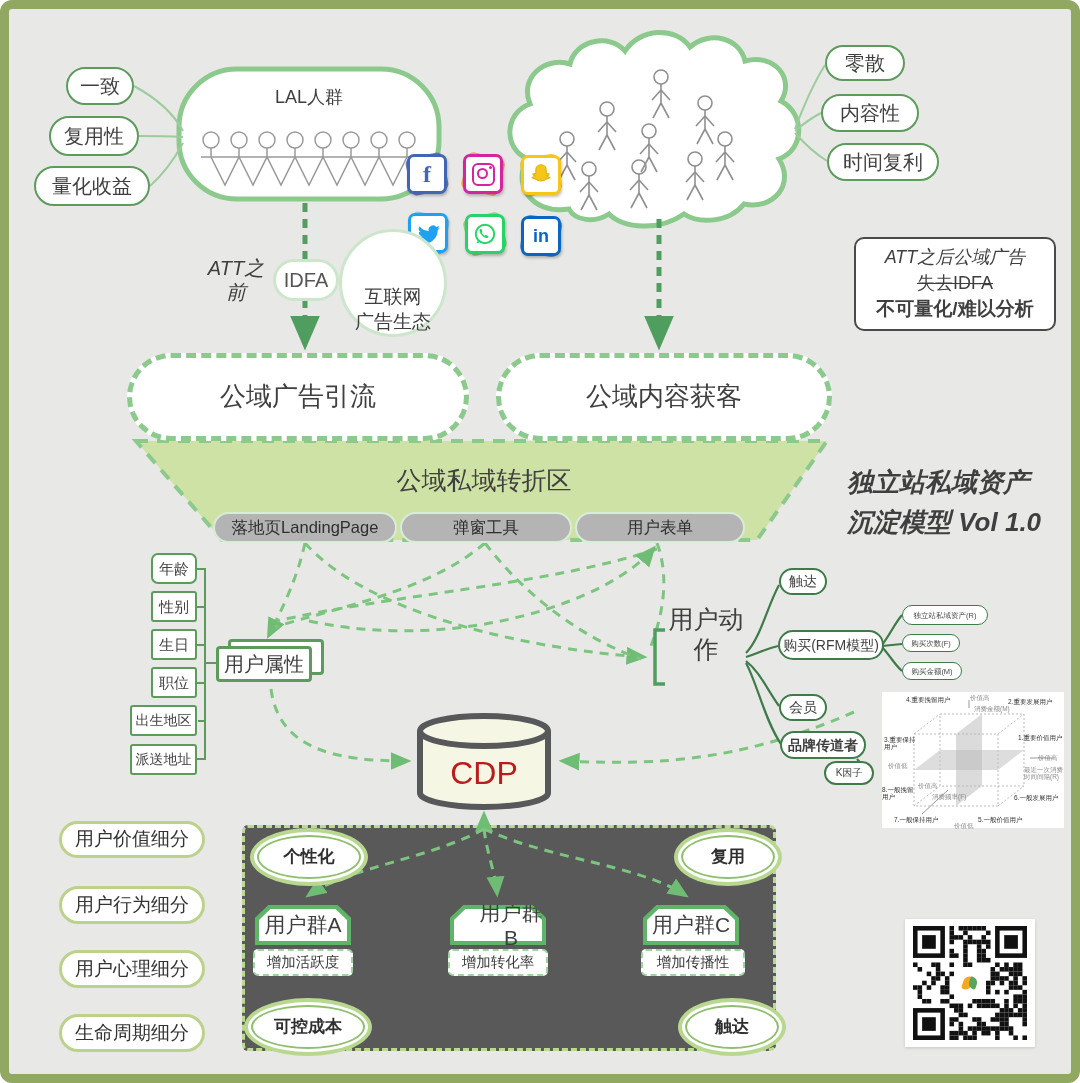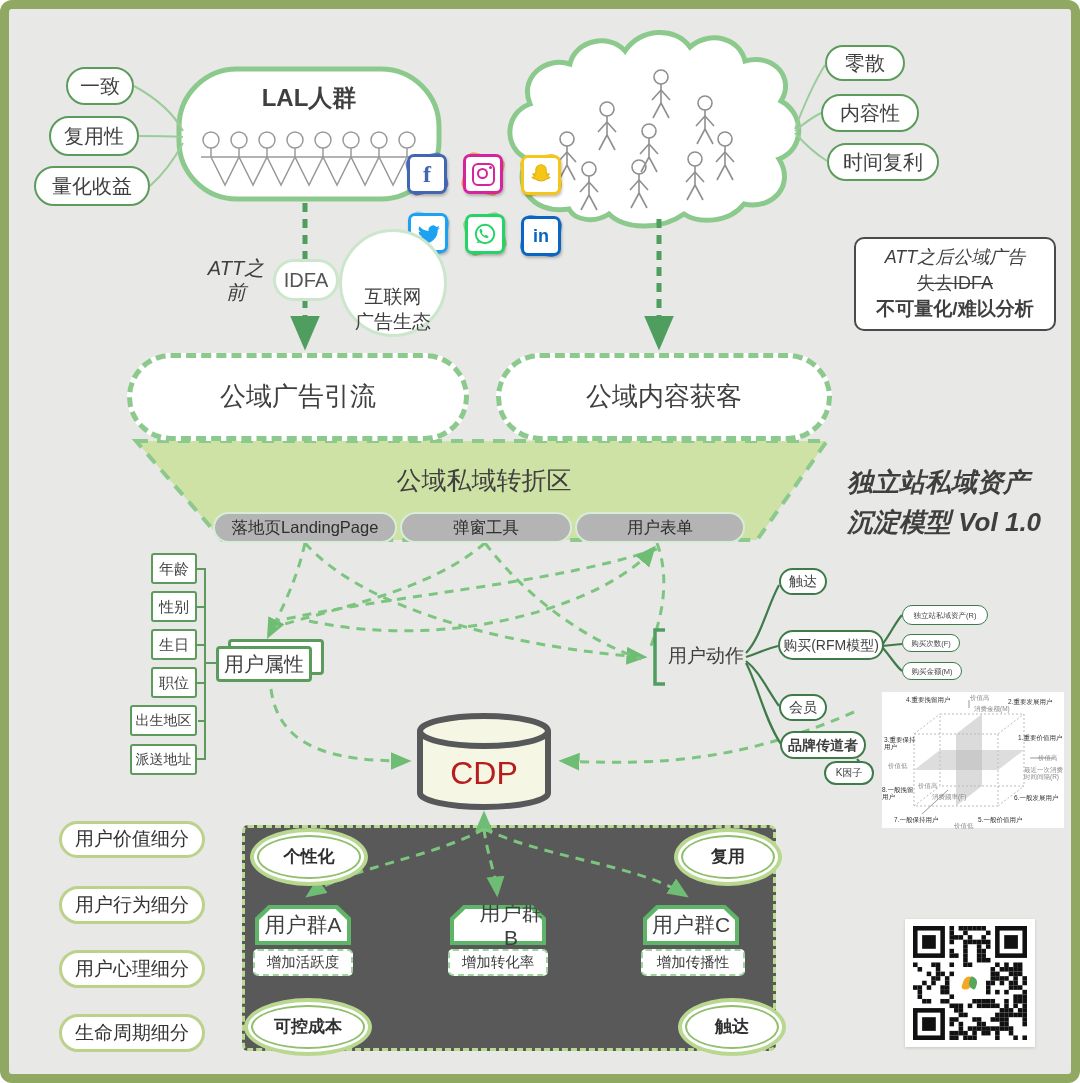--- a/index.html
+++ b/index.html
@@ -162,21 +162,21 @@
   <div class="n pill" style="left:57px;top:58px;width:68px;height:38px;">
       <span>一致</span>
     </div>
   <div class="n pill" style="left:40px;top:107px;width:90px;height:40px;">
       <span>复用性</span>
     </div>
   <div class="n pill" style="left:25px;top:157px;width:116px;height:40px;">
       <span>量化收益</span>
     </div>
 
-  <div class="n" style="left:170px;top:74px;width:260px;height:30px;font-weight:bold;font-size:24px;">
+  <div class="n" style="left:170px;top:74px;width:260px;height:30px;font-weight:normal;font-size:18px;">
       <span>LAL人群</span>
     </div>
 
   <div class="n pill" style="left:816px;top:36px;width:80px;height:36px;">
       <span>零散</span>
     </div>
   <div class="n pill" style="left:812px;top:85px;width:98px;height:38px;">
       <span>内容性</span>
     </div>
   <div class="n pill" style="left:818px;top:134px;width:112px;height:38px;">
@@ -258,21 +258,21 @@
   <div class="n tool" style="left:204px;top:503px;width:184px;height:31px;">
       <span>落地页LandingPage</span>
     </div>
   <div class="n tool" style="left:391px;top:503px;width:172px;height:31px;">
       <span>弹窗工具</span>
     </div>
   <div class="n tool" style="left:566px;top:503px;width:170px;height:31px;">
       <span>用户表单</span>
     </div>
 
-  <div class="n attr" style="left:142px;top:544px;width:46px;height:31px;">
+  <div class="n attr" style="left:142px;top:544px;width:46px;height:31px;border-radius:7px;">
       <span>年龄</span>
     </div>
   <div class="n attr" style="left:142px;top:582px;width:46px;height:31px;">
       <span>性别</span>
     </div>
   <div class="n attr" style="left:142px;top:620px;width:46px;height:31px;">
       <span>生日</span>
     </div>
   <div class="n attr" style="left:142px;top:658px;width:46px;height:31px;">
       <span>职位</span>
@@ -282,21 +282,21 @@
     </div>
   <div class="n attr" style="left:121px;top:735px;width:67px;height:31px;font-size:14px;">
       <span>派送地址</span>
     </div>
 
   <div class="n attrbox" style="left:219px;top:630px;width:96px;height:36px;"></div>
   <div class="n attrbox" style="left:207px;top:637px;width:96px;height:36px;">
       <span>用户属性</span>
     </div>
 
-  <div class="n" style="left:656px;top:632px;width:82px;height:30px;font-size:19px;">
+  <div class="n" style="left:656px;top:610px;width:82px;height:30px;font-size:25px;">
       <span>用户动作</span>
     </div>
 
   <div class="n pill2" style="left:770px;top:559px;width:48px;height:27px;">
       <span>触达</span>
     </div>
   <div class="n pill2" style="left:769px;top:621px;width:106px;height:30px;">
       <span>购买(RFM模型)</span>
     </div>
   <div class="n pill2" style="left:770px;top:685px;width:48px;height:27px;">

